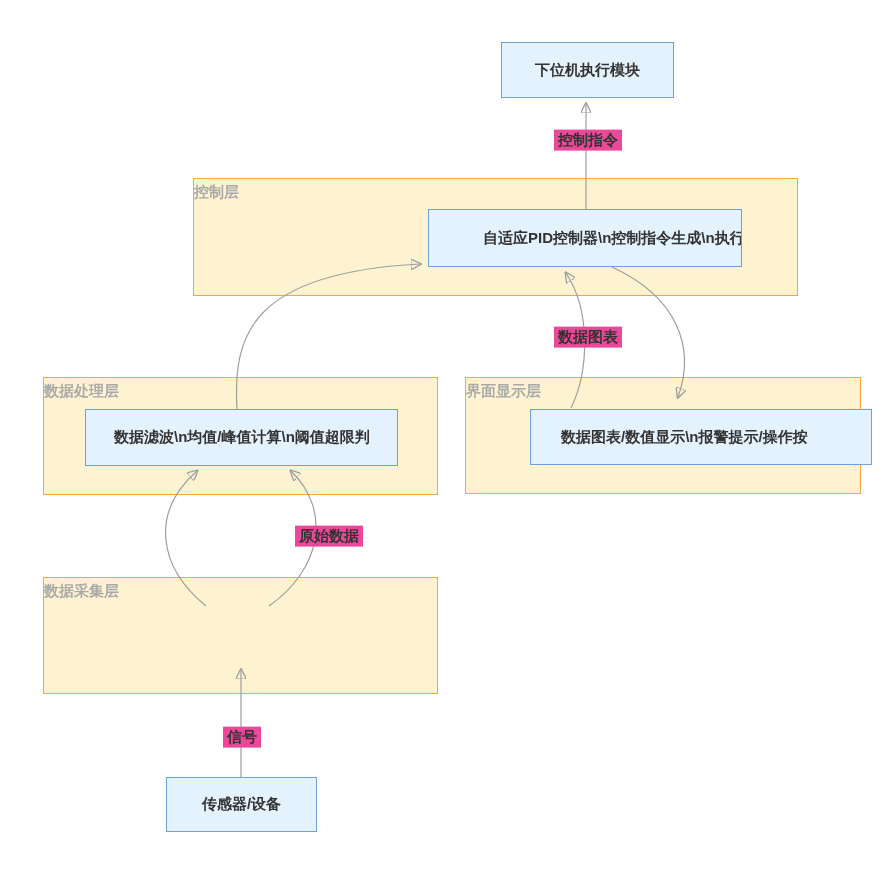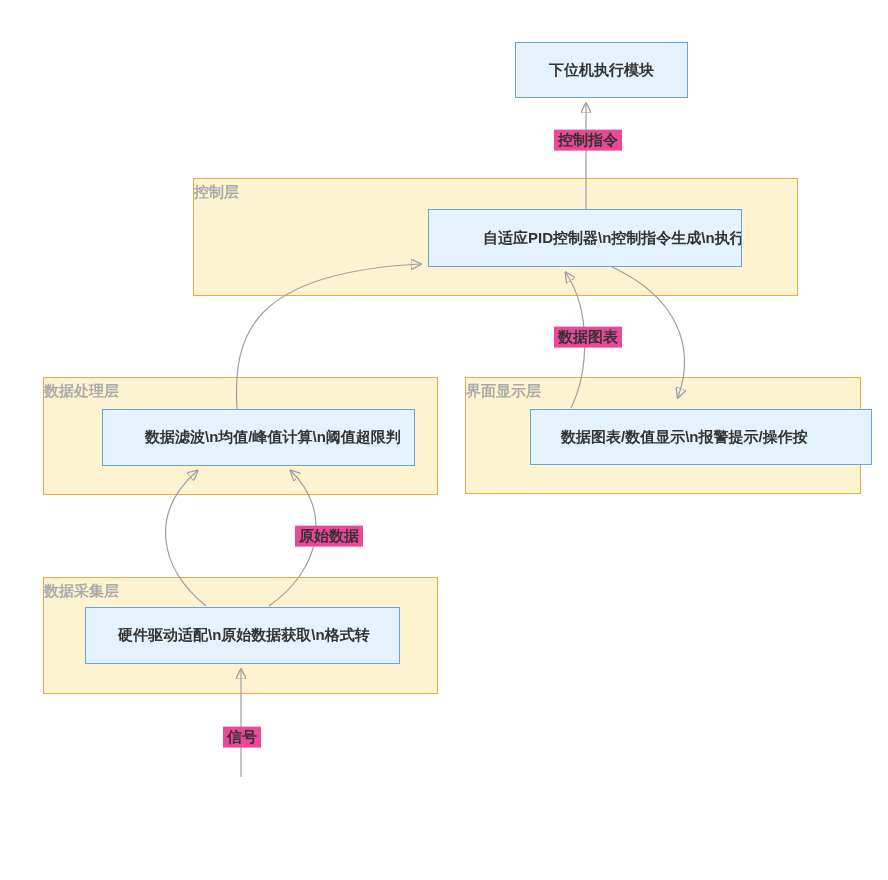--- a/index.html
+++ b/index.html
@@ -25,23 +25,23 @@
   .edge-label{
     position:absolute;transform:translate(-50%,-50%);background:#ec4899;color:#333333;
     font-size:15px;font-weight:600;padding:1px 4px;white-space:nowrap;line-height:1.25;
   }
   
   #cluster-control{left:193px;top:178px;width:605px;height:118px;}
   #cluster-processing{left:43px;top:377px;width:395px;height:118px;}
   #cluster-ui{left:465px;top:377px;width:396px;height:117px;}
   #cluster-acquisition{left:43px;top:577px;width:395px;height:117px;}
   
-  #node-executor{left:501px;top:42px;width:173px;height:56px;margin-left:14px;}
+  #node-executor{left:501px;top:42px;width:173px;height:56px;}
   #node-pid{left:428px;top:209px;width:314px;height:58px;padding-left:54px;}
-  #node-processing{left:102px;top:409px;width:313px;height:57px;padding-left:42px;}
+  #node-processing{left:85px;top:409px;width:313px;height:57px;padding-left:28px;}
   #node-display{left:508px;top:409px;width:342px;height:56px;padding-left:30px;margin-left:22px;}
   #node-acquisition{left:85px;top:607px;width:315px;height:57px;padding-left:32px;}
   #node-sensor{left:166px;top:777px;width:151px;height:55px;}
   
   #lbl-control-cmd{left:588px;top:140px;}
   #lbl-op-cmd{left:588px;top:337px;}
   #lbl-raw-data{left:329px;top:536px;text-align:right;}
   #lbl-signal{left:242px;top:737px;text-align:center;}
 </style>
 </head>
@@ -82,22 +82,22 @@
   </div>
   <div class="node" id="node-pid">
     <span>自适应PID控制器\n控制指令生成\n执行</span>
   </div>
   <div class="node" id="node-processing">
     <span>数据滤波\n均值/峰值计算\n阈值超限判</span>
   </div>
   <div class="node" id="node-display">
     <span>数据图表/数值显示\n报警提示/操作按</span>
   </div>
-  <div class="node" id="node-acquisition">
-    <span>硬件驱动适配\n原始数据获取\n格式转</span>
+  <div class="node center" id="node-sensor">
+    <span>传感器/设备</span>
   </div>
 
   <div class="edge-label" id="lbl-control-cmd">控制指令</div>
   <div class="edge-label" id="lbl-op-cmd">数据图表</div>
   <div class="edge-label" id="lbl-raw-data">原始数据</div>
   <div class="edge-label" id="lbl-signal">信号</div>
 
 </div>
 
 </body></html>

